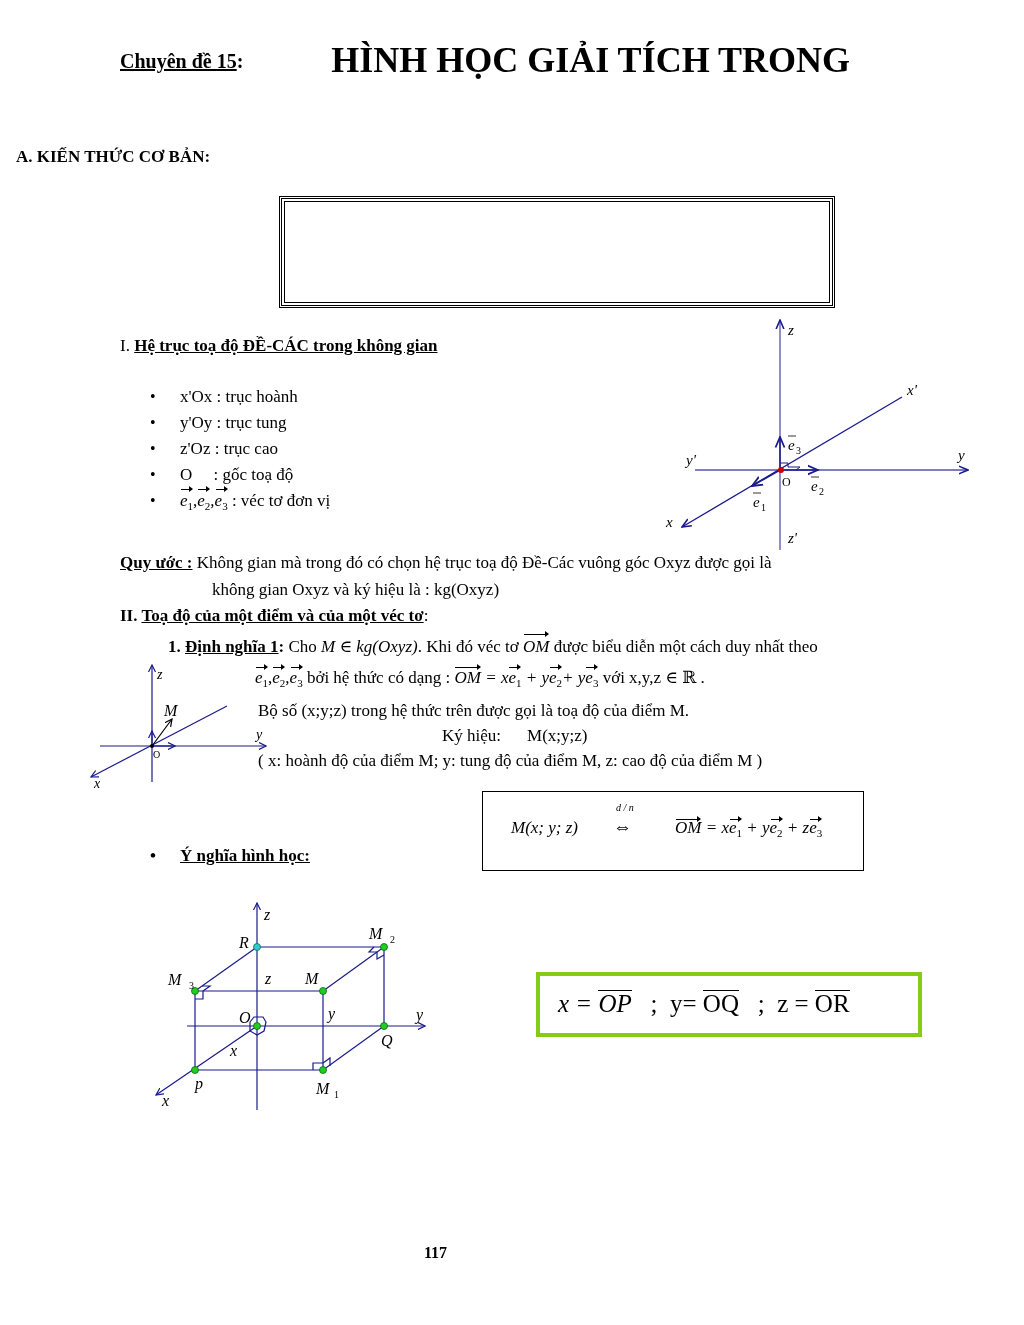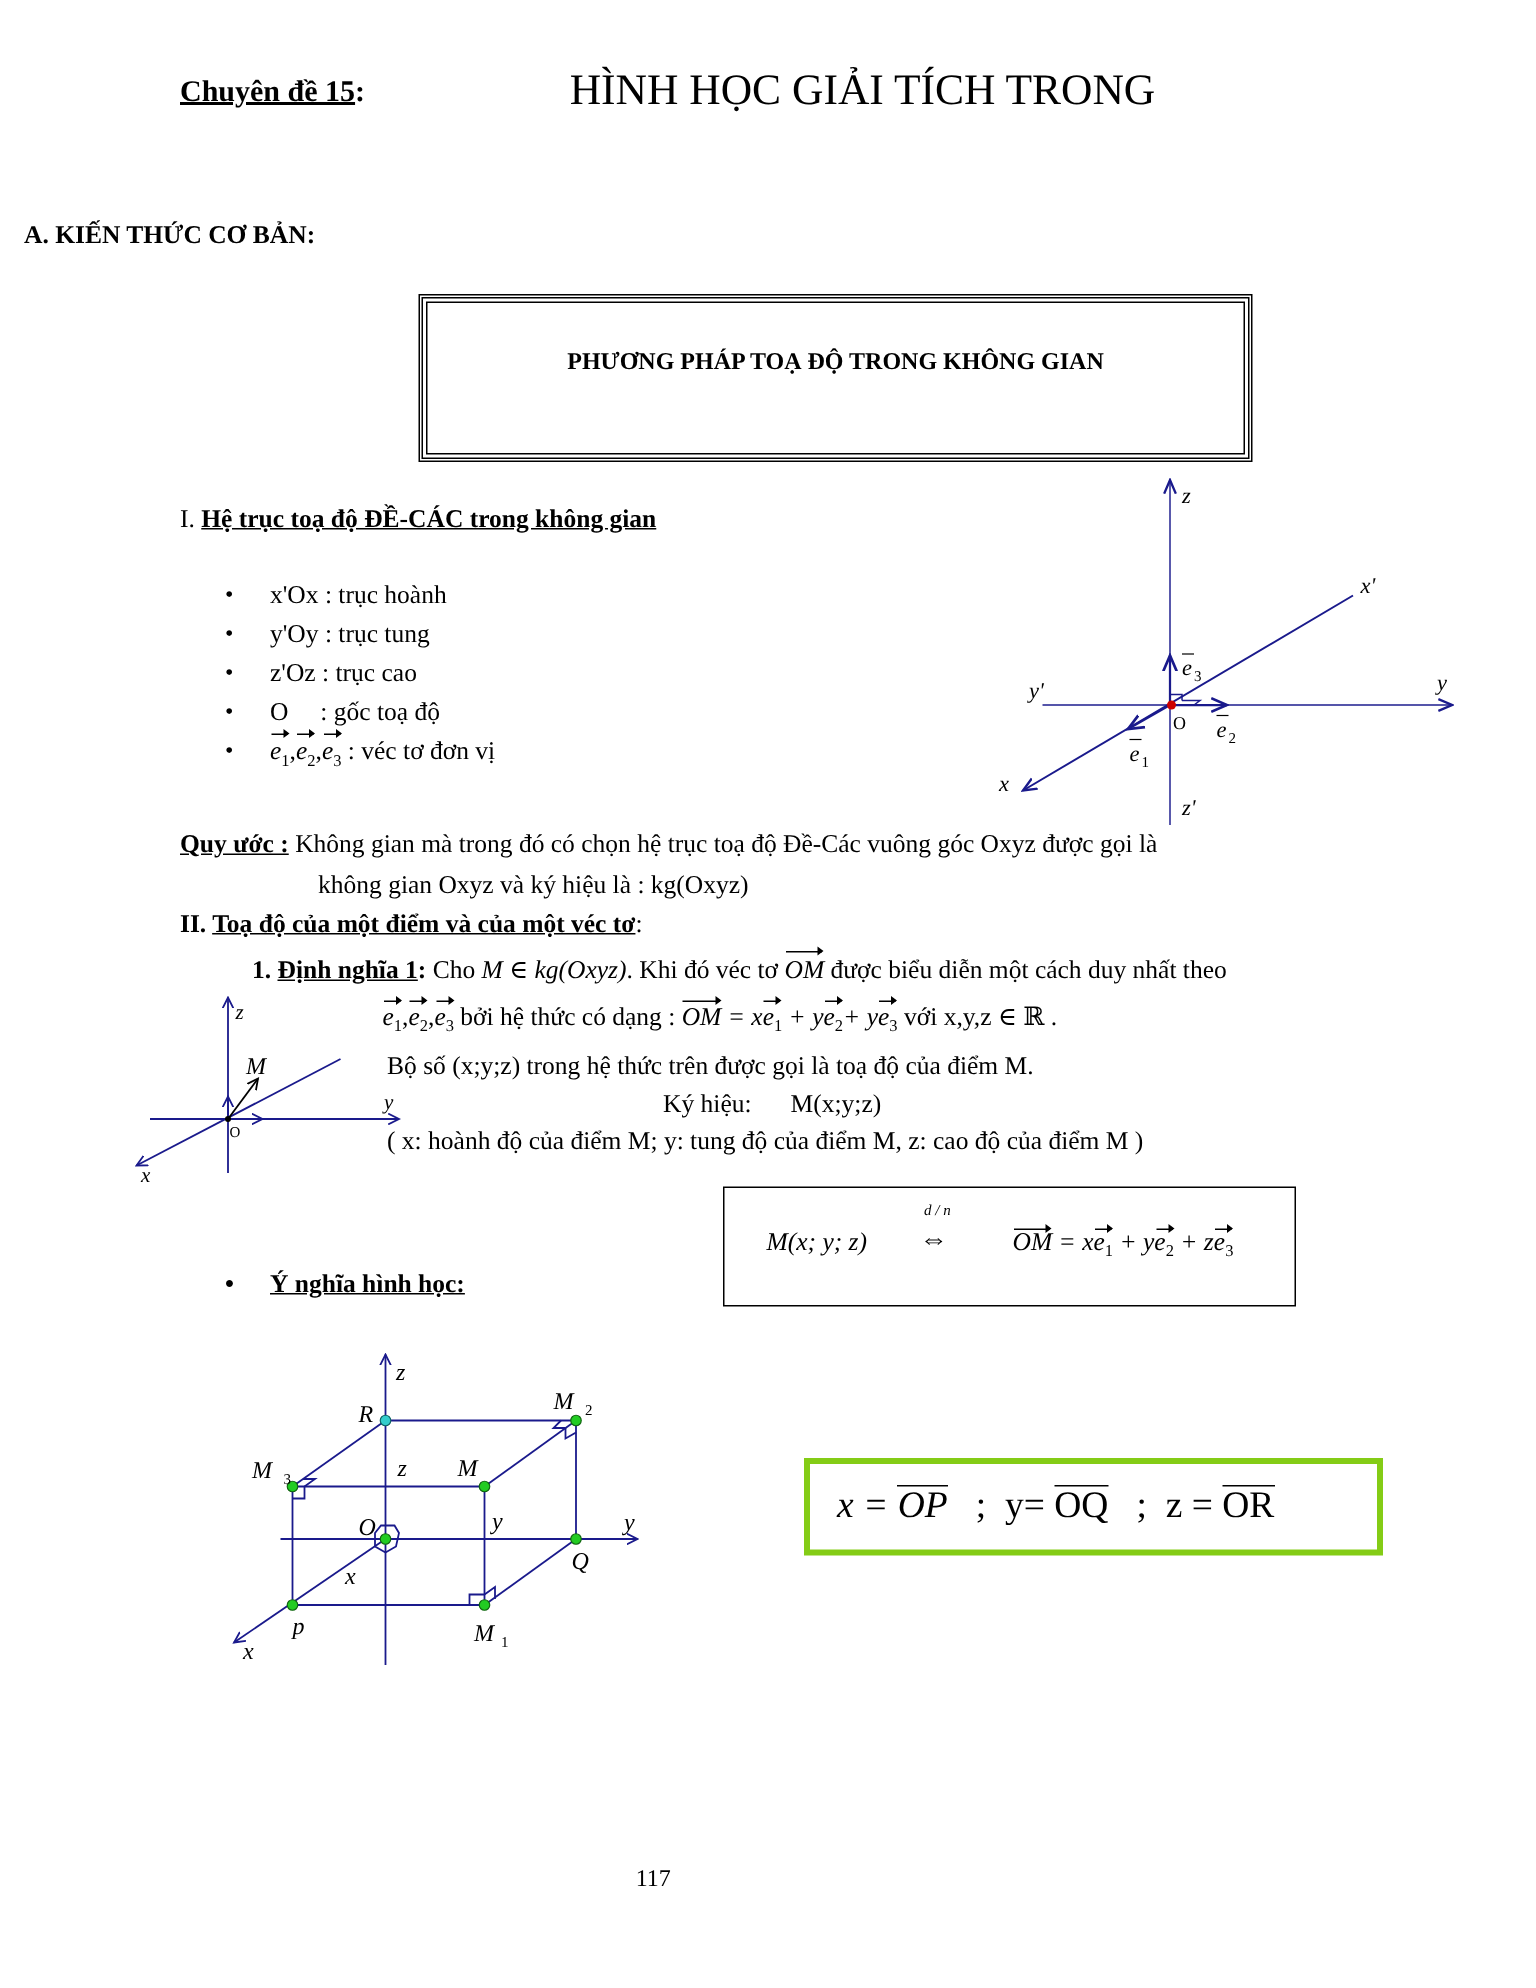--- a/index.html
+++ b/index.html
@@ -2,21 +2,21 @@
 <html><head>
 <meta charset="utf-8">
 <style>
   html,body{margin:0;padding:0;background:#fff;}
   body{width:1024px;height:1325px;position:relative;overflow:hidden;font-family:"Liberation Serif","DejaVu Serif",serif;color:#000;}
   .abs{position:absolute;}
   .u{text-decoration:underline;}
   .b{font-weight:bold;}
   .i{font-style:italic;}
   .chapter{left:120px;top:50px;font-size:20px;font-weight:bold;}
-  .title{left:300px;width:550px;text-align:center;font-size:29px;font-weight:normal;line-height:41px;top:40px;}
+  .title{left:300px;width:550px;text-align:right;font-size:36px;font-weight:bold;line-height:41px;top:40px;}
   .section-a{left:0;width:1024px;text-align:left;top:147px;font-size:17px;font-weight:bold;padding-left:16px;}
   .topic-box{left:279px;top:196px;width:550px;height:106px;border:3px double #000;outline:1px solid #000;outline-offset:-6px;}
   .topic-box .inner{position:absolute;left:0;right:0;top:30px;text-align:center;font-size:16px;font-weight:bold;line-height:25px;}
   .sec1{left:120px;top:336px;font-size:17px;}
   ul.bullets{position:absolute;left:150px;top:384px;margin:0;padding:0;list-style:none;font-size:17px;}
   ul.bullets li{height:26px;line-height:26px;position:relative;padding-left:30px;}
   ul.bullets li::before{content:"•";position:absolute;left:0;top:0;font-size:16px;}
   .vec{position:relative;display:inline-block;font-style:italic;}
   .vec::before{content:"";position:absolute;left:1px;right:1px;top:1px;border-top:1px solid #000;}
   .vec::after{content:"";position:absolute;right:0;top:-2px;border-left:4px solid #000;border-top:3px solid transparent;border-bottom:3px solid transparent;}
@@ -28,35 +28,34 @@
   .convention2{left:212px;top:578px;}
   .sec2{left:120px;top:604px;font-weight:bold;}
   .def1{left:120px;top:633px;margin-left:48px;}
   .def1b{left:255px;top:666px;}
   .def1c{left:258px;top:699px;}
   .def1d{left:442px;top:724px;}
   .def1e{left:258px;top:749px;}
   .formula-box{left:482px;top:791px;width:380px;height:78px;border:1px solid #000;}
   .geo-label{left:150px;top:846px;font-size:17px;font-weight:bold;}
   .coord-box{left:492px;top:972px;width:378px;height:57px;border:4px solid #84cc16;font-size:25px;margin-left:44px;}
-  .page-no{left:0;width:871px;text-align:center;top:1244px;font-size:16px;}
+  .page-no{left:0;width:871px;text-align:center;top:1244px;font-size:16px;font-weight:bold;}
   svg text{font-family:"Liberation Serif","DejaVu Serif",serif;}
 </style>
 </head>
 <body>
 
 <div class="abs chapter"><span class="u">Chuyên đề 15</span><span>:</span></div>
 <div class="abs title">
   <div>HÌNH HỌC GIẢI TÍCH TRONG</div>
 </div>
 <div class="abs section-a">A. KIẾN THỨC CƠ BẢN:</div>
 
 <div class="abs topic-box">
   <div class="inner">
-    <div>PHƯƠNG PHÁP TOẠ ĐỘ TRONG KHÔNG GIAN</div>
   </div>
 </div>
 
 <div class="abs sec1"><span>I. </span><span class="b u">Hệ trục toạ độ ĐỀ-CÁC trong không gian</span></div>
 
 <ul class="bullets">
   <li><span>x'Ox</span><span> : trục hoành</span></li>
   <li><span>y'Oy</span><span> : trục tung</span></li>
   <li><span>z'Oz</span><span> : trục cao</span></li>
   <li><span>O</span><span style="white-space:pre">     : gốc toạ độ</span></li>

